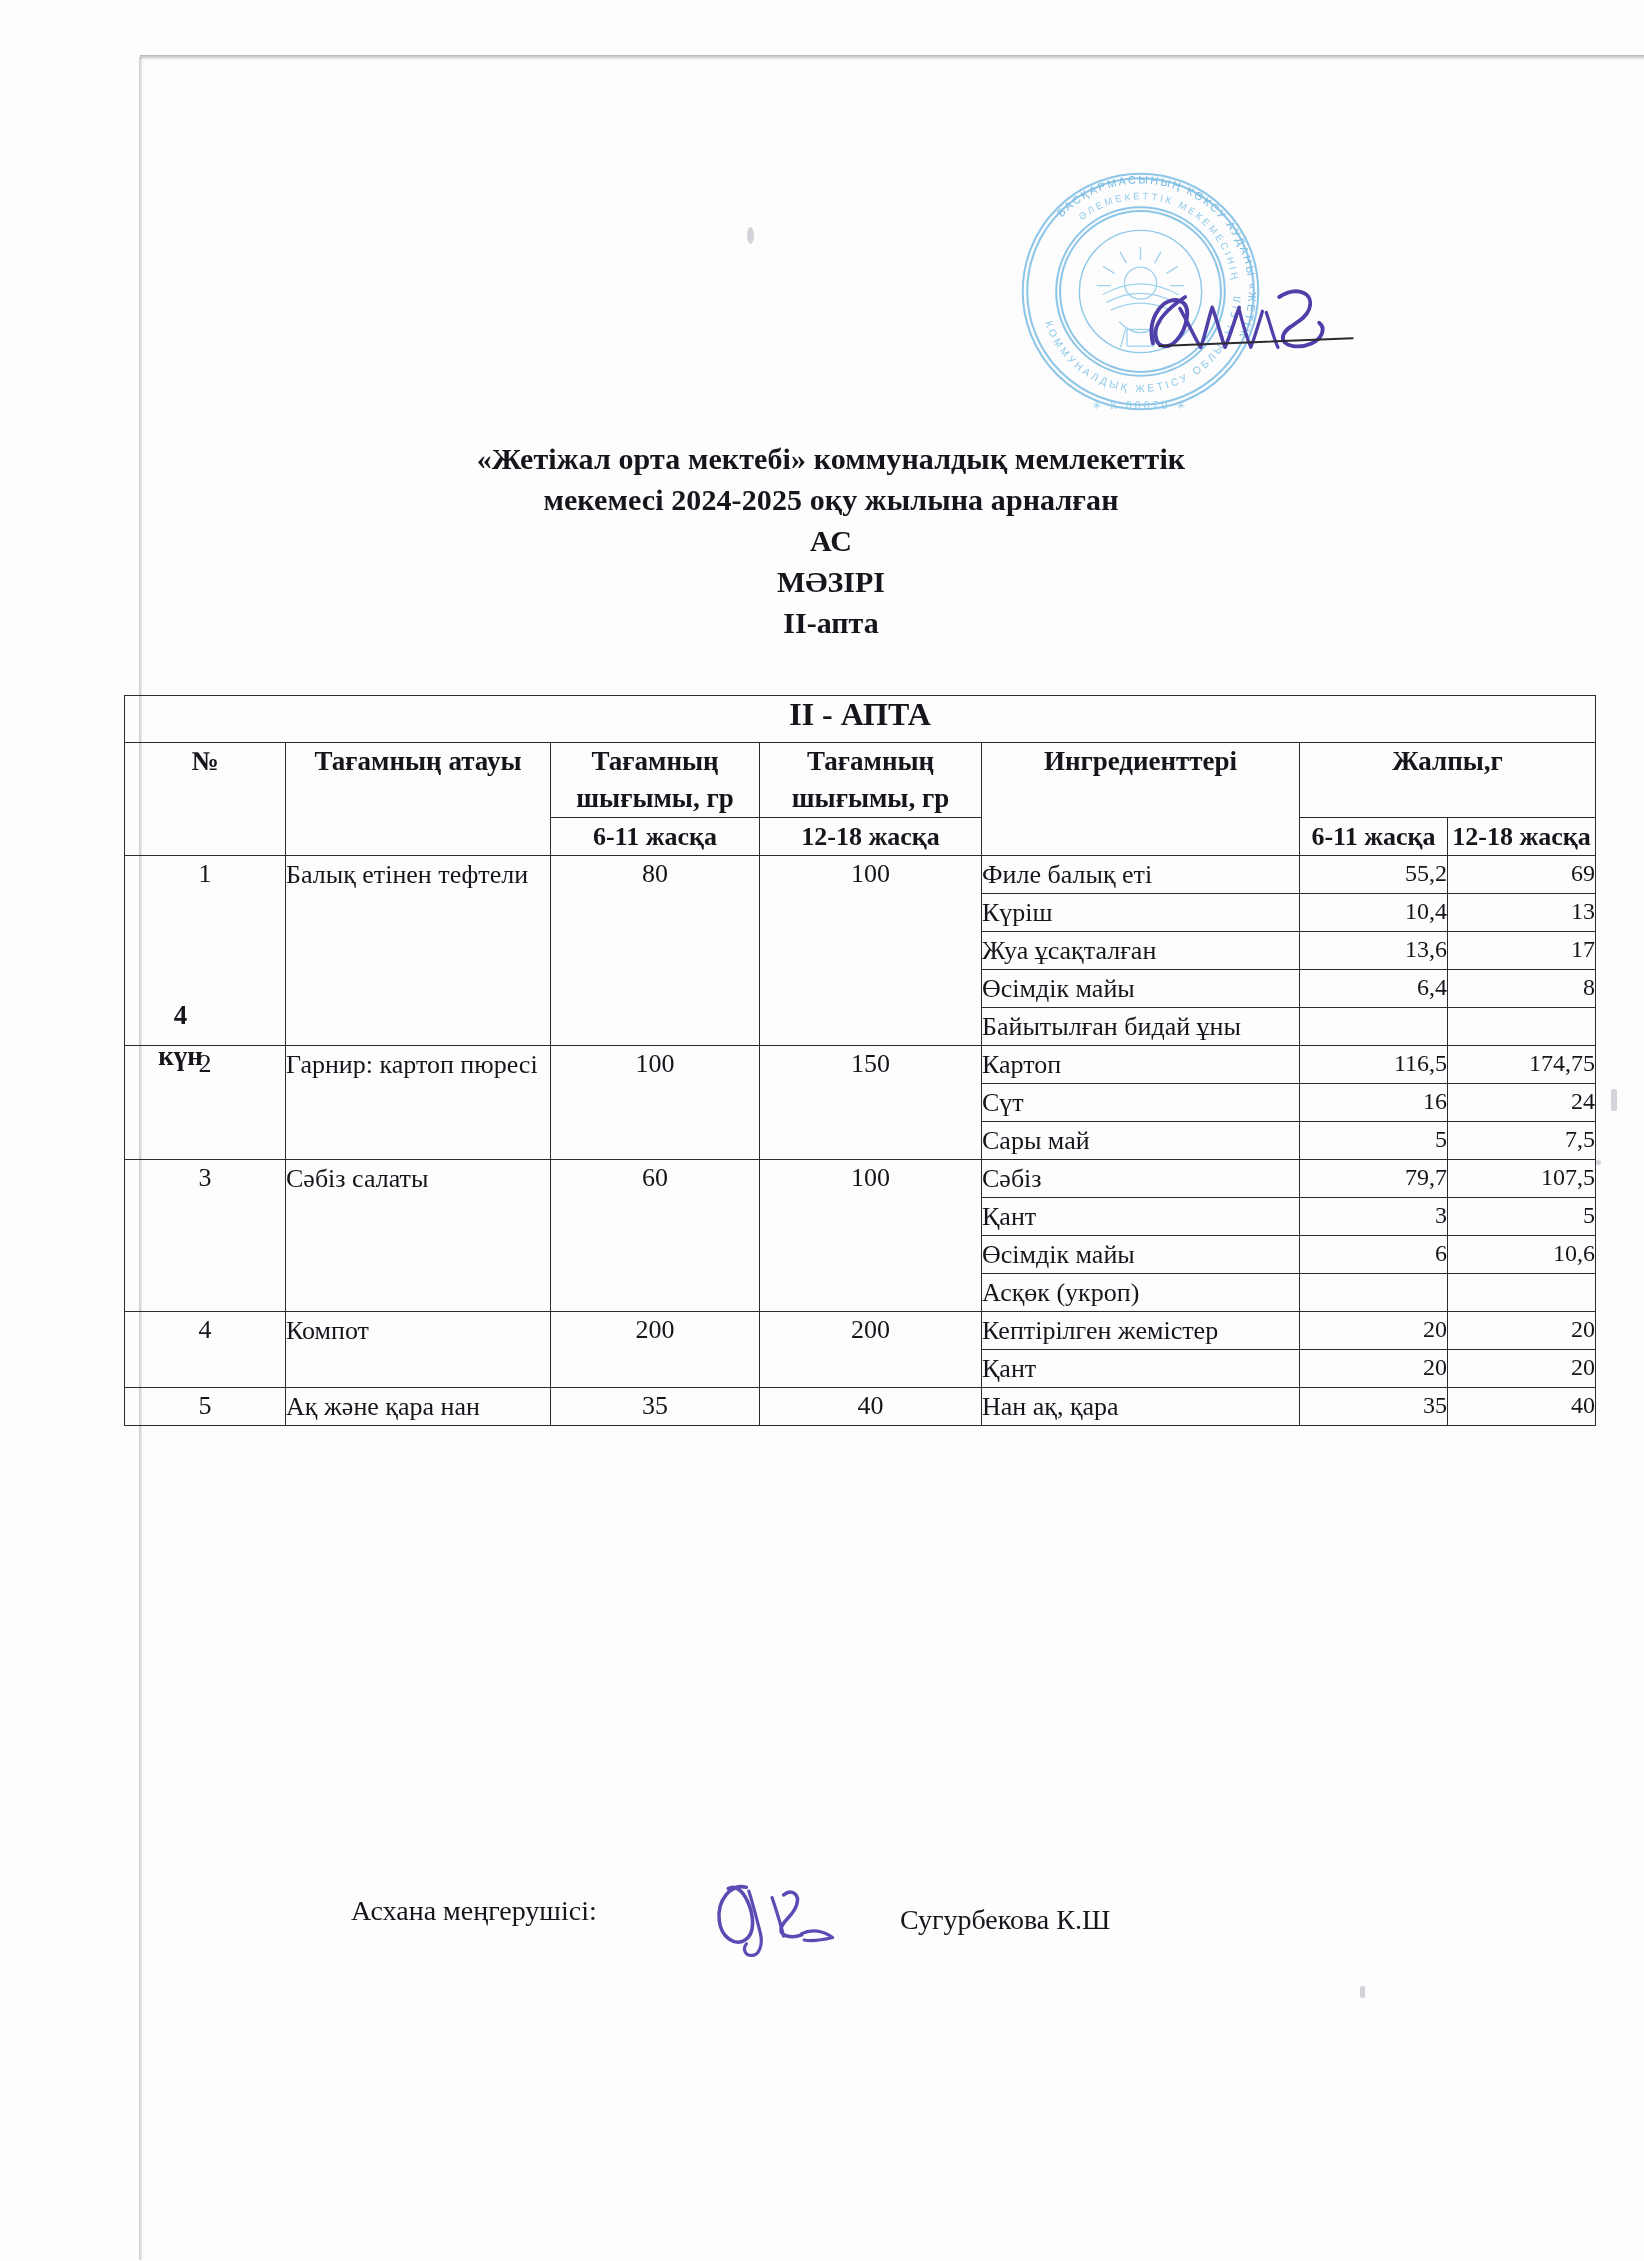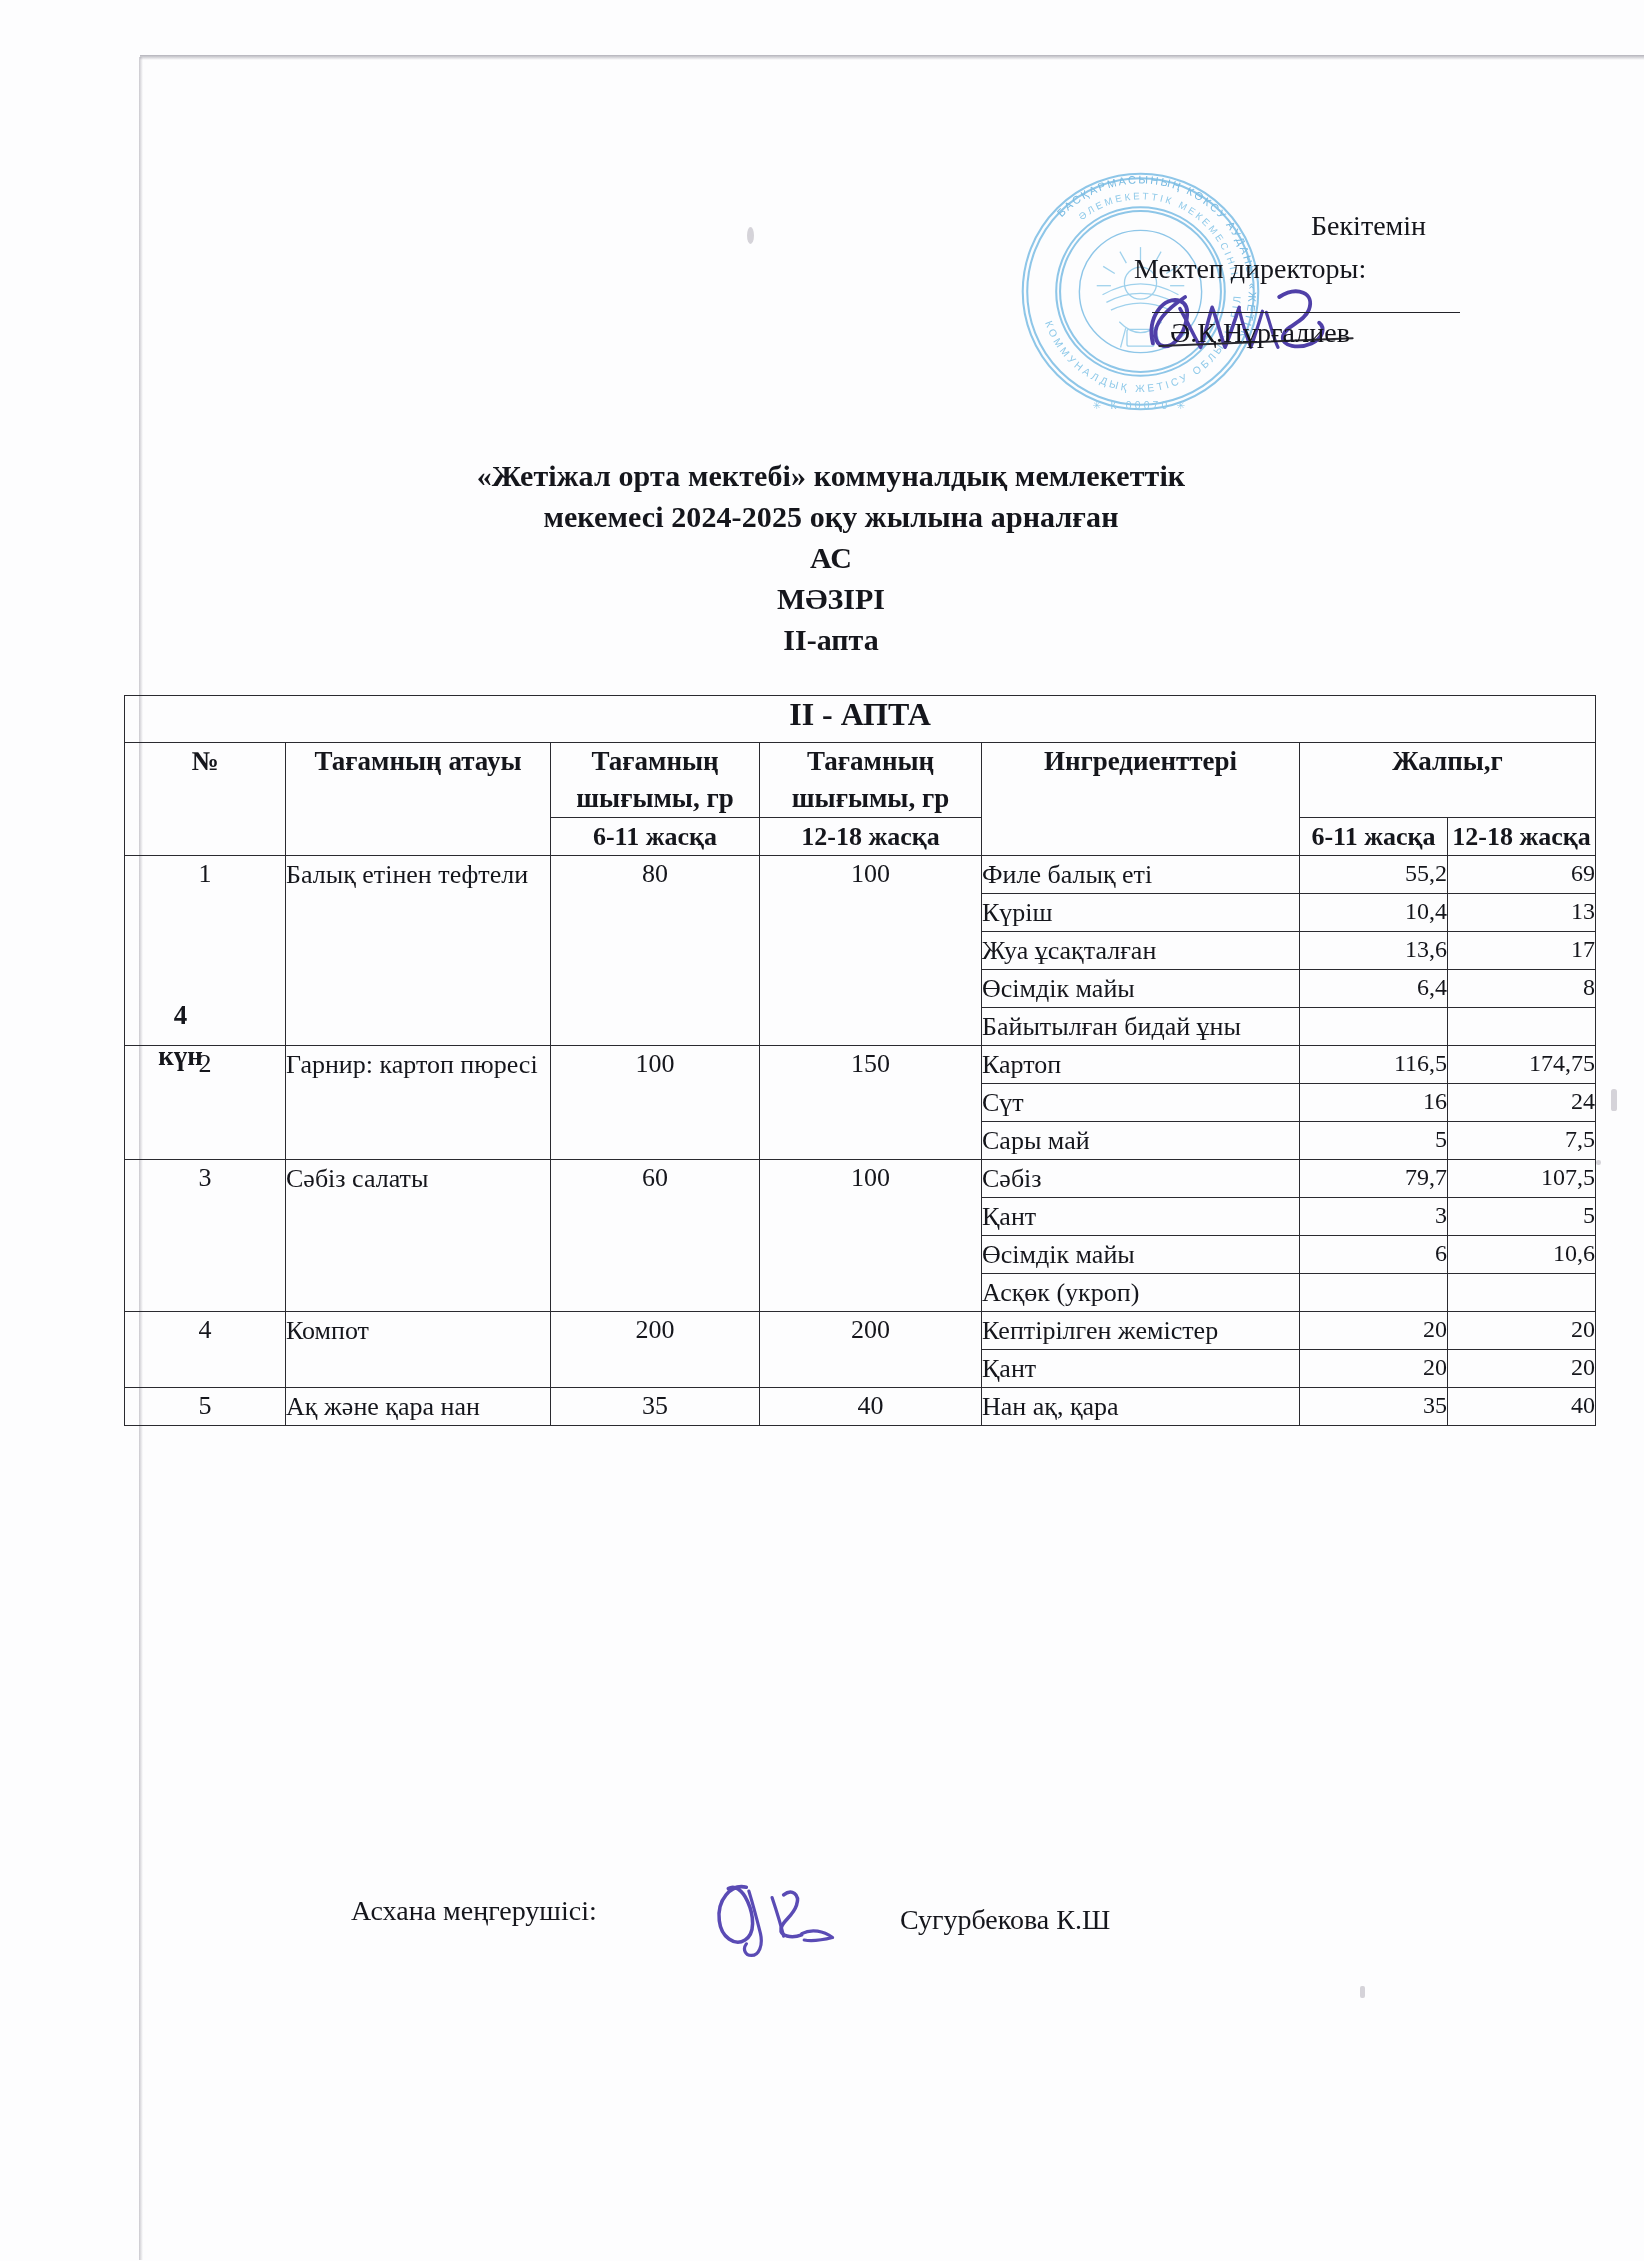--- a/index.html
+++ b/index.html
@@ -75,21 +75,20 @@
     pointer-events: none;
   }
 
   
   #doc-title {
     position: absolute;
     left: 277px;
     top: 438px;
     width: 1108px;
     text-align: center;
-    margin-top: 17px;
   }
   .title-main {
     font-size: 30px;
     font-weight: bold;
     line-height: 41px;
     letter-spacing: 0.1px;
   }
   .title-sub {
     font-size: 30px;
     font-weight: bold;
@@ -249,26 +248,20 @@
                  C 122,82 126,104 132,118 C 140,100 146,78 154,56" stroke-width="5.5"></path>
         <path d="M 154,60 C 160,84 166,104 172,118 C 178,102 184,82 190,62" stroke-width="5"></path>
         <path d="M 196,64 C 204,88 208,106 214,118" stroke-width="5"></path>
         <path d="M 216,40 C 244,22 272,34 262,60 C 254,80 226,84 222,100
                  C 218,118 248,120 266,112 C 284,104 288,88 278,80" stroke-width="6"></path>
         <path d="M 30,116 L 330,104" stroke="#2a2a30" stroke-width="3"></path>
       </g>
     </svg>
   </div>
 
-  <div id="approval">
-    <div class="approve-line" id="approve-word">Бекітемін</div>
-    <div class="approve-line">Мектеп директоры:</div>
-    <div id="sig-rule"></div>
-    <div id="director-name">Ә.Қ.Нұрғалиев</div>
-  </div>
 
   <div id="doc-title">
     <div class="title-main">«Жетіжал орта мектебі» коммуналдық мемлекеттік</div>
     <div class="title-main">мекемесі 2024-2025 оқу жылына арналған</div>
     <div class="title-sub">АС</div>
     <div class="title-sub">МӘЗІРІ</div>
     <div class="title-sub">II-апта</div>
   </div>
 
   <div id="day-marker">

